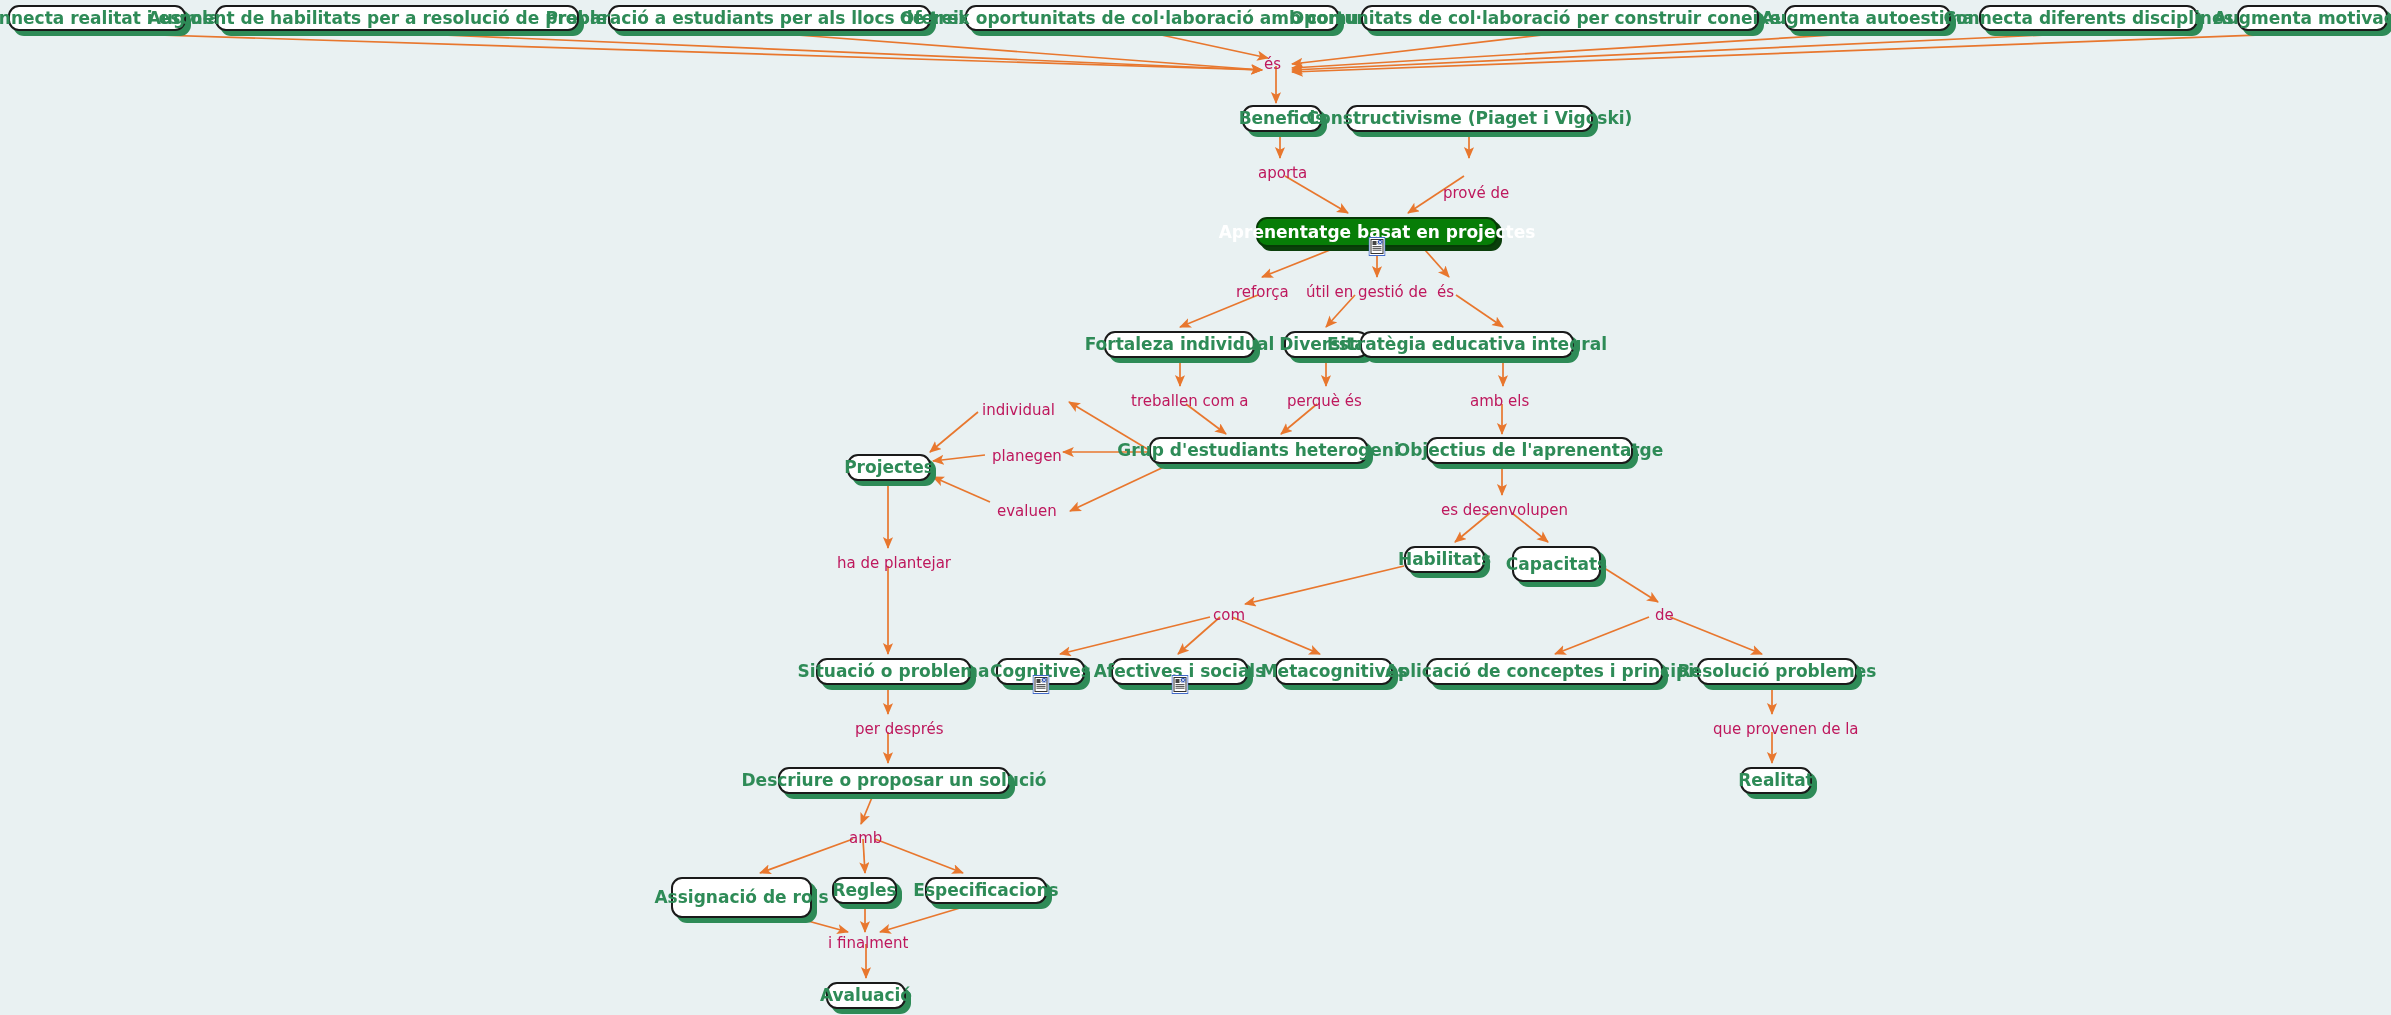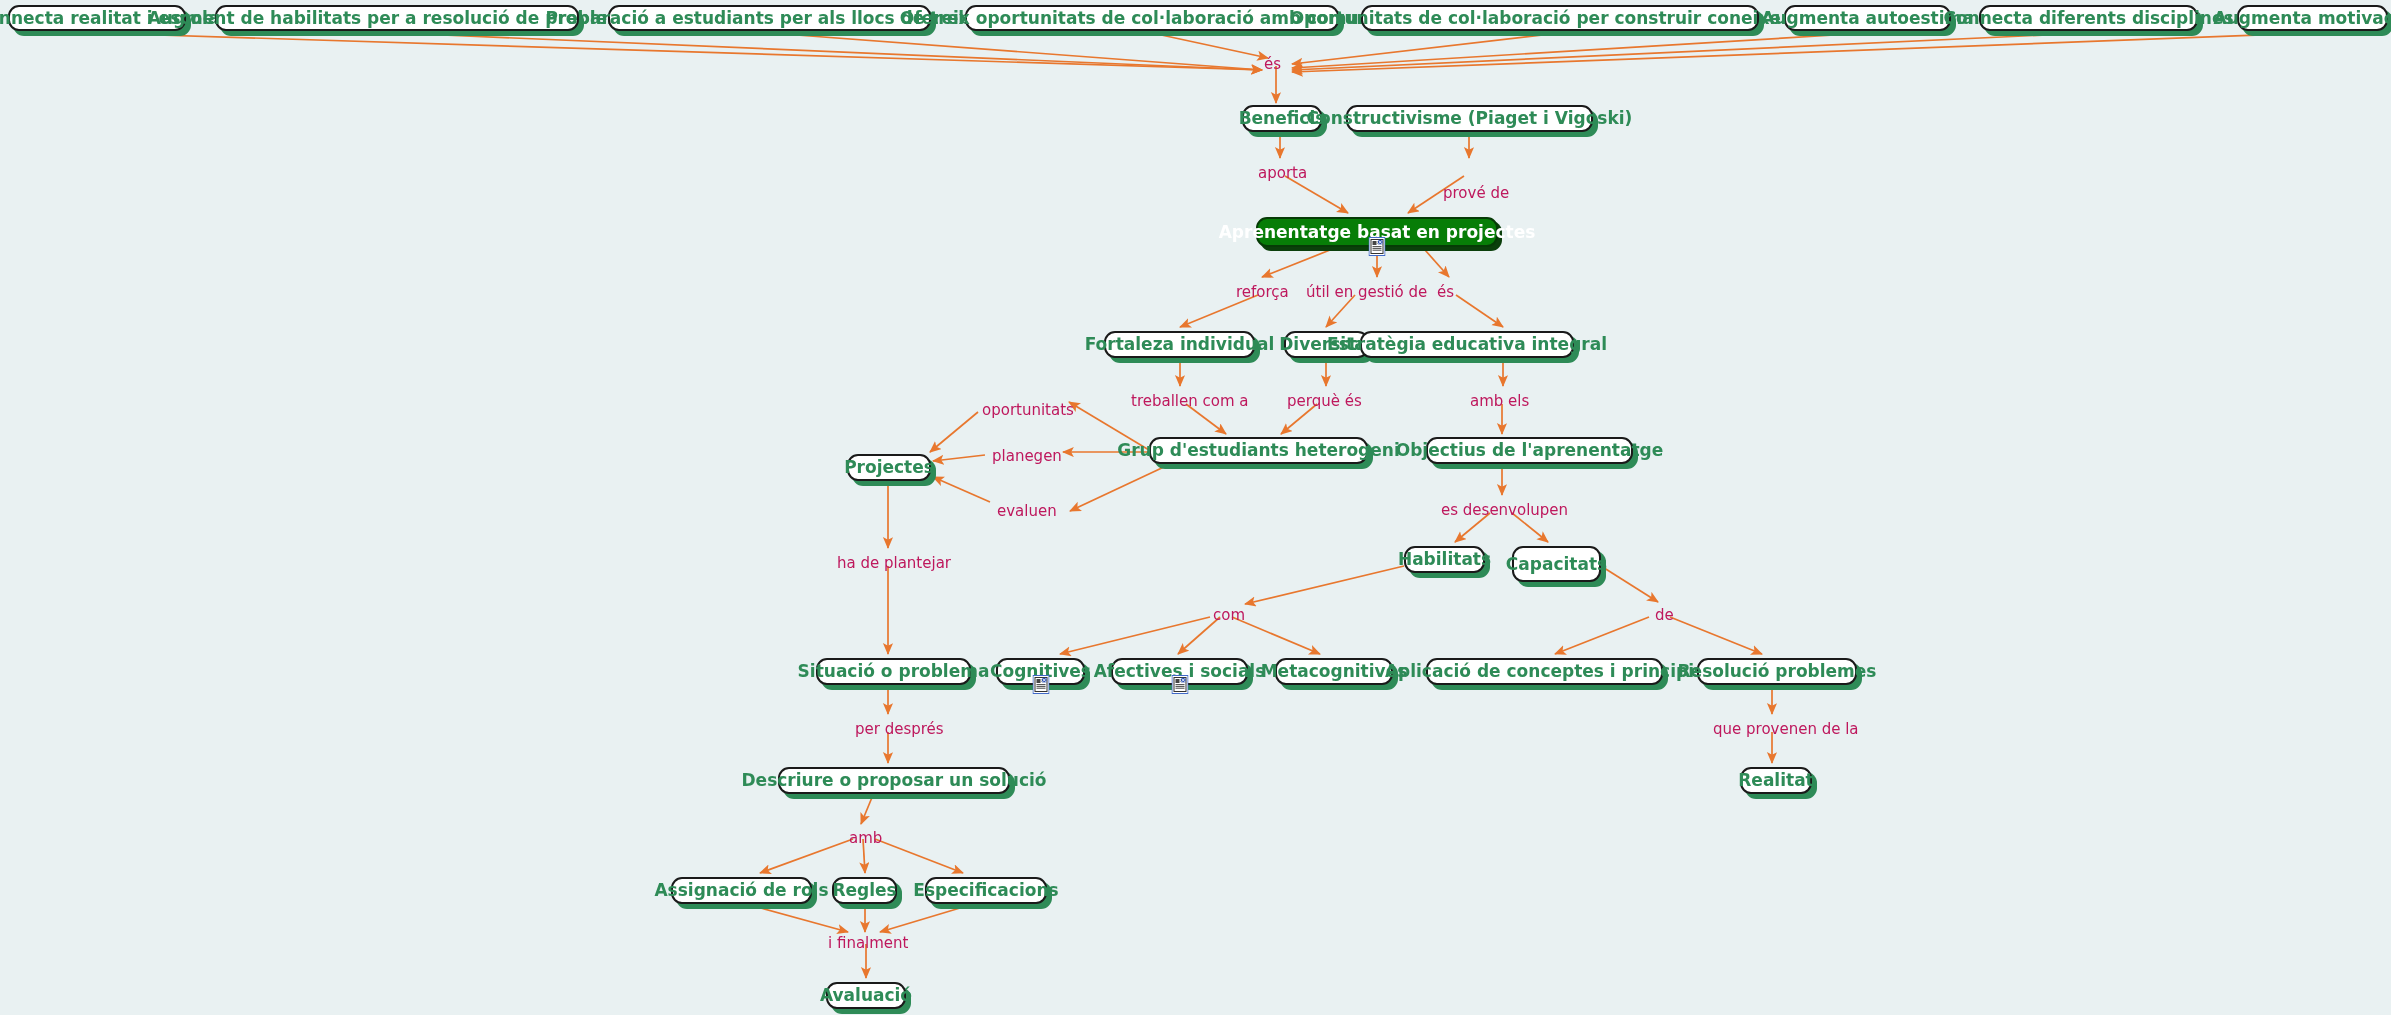--- a/index.html
+++ b/index.html
@@ -248,21 +248,21 @@
       </div>
       <div class="node" style="left: 1697px; top: 658px; width: 160px; height: 27px;">
         <span>Resolució problemes</span>
       </div>
       <div class="node" style="left: 778px; top: 767px; width: 232px; height: 27px;">
         <span>Descriure o proposar un solució</span>
       </div>
       <div class="node" style="left: 1740px; top: 767px; width: 72px; height: 27px;">
         <span>Realitat</span>
       </div>
-      <div class="node" style="left: 671px; top: 877px; width: 141px; height: 27px;">
+      <div class="node" style="left: 671px; top: 877px; width: 141px; height: 41px;">
         <span>Assignació de rols</span>
       </div>
       <div class="node" style="left: 832px; top: 877px; width: 65px; height: 27px;">
         <span>Regles</span>
       </div>
       <div class="node" style="left: 925px; top: 877px; width: 122px; height: 27px;">
         <span>Especificacions</span>
       </div>
       <div class="node" style="left: 826px; top: 982px; width: 80px; height: 27px;">
         <span>Avaluació</span>
@@ -271,21 +271,21 @@
   <div id="labels-group">
       <div class="link-label" style="left: 1264px; top: 57px;">és</div>
       <div class="link-label" style="left: 1258px; top: 166px;">aporta</div>
       <div class="link-label" style="left: 1443px; top: 166px; margin-top: 20px;">prové de</div>
       <div class="link-label" style="left: 1236px; top: 285px;">reforça</div>
       <div class="link-label" style="left: 1306px; top: 285px;">útil en gestió de</div>
       <div class="link-label" style="left: 1437px; top: 285px;">és</div>
       <div class="link-label" style="left: 1131px; top: 394px;">treballen com a</div>
       <div class="link-label" style="left: 1287px; top: 394px;">perquè és</div>
       <div class="link-label" style="left: 1470px; top: 394px;">amb els</div>
-      <div class="link-label" style="left: 982px; top: 403px;">oportunitats</div>
+      <div class="link-label" style="left: 982px; top: 403px;">individual</div>
       <div class="link-label" style="left: 992px; top: 449px;">planegen</div>
       <div class="link-label" style="left: 997px; top: 504px;">evaluen</div>
       <div class="link-label" style="left: 1441px; top: 503px;">es desenvolupen</div>
       <div class="link-label" style="left: 837px; top: 556px;">ha de plantejar</div>
       <div class="link-label" style="left: 1213px; top: 608px;">com</div>
       <div class="link-label" style="left: 1655px; top: 608px;">de</div>
       <div class="link-label" style="left: 855px; top: 722px;">per després</div>
       <div class="link-label" style="left: 1713px; top: 722px;">que provenen de la</div>
       <div class="link-label" style="left: 849px; top: 831px;">amb</div>
       <div class="link-label" style="left: 828px; top: 936px;">i finalment</div>

